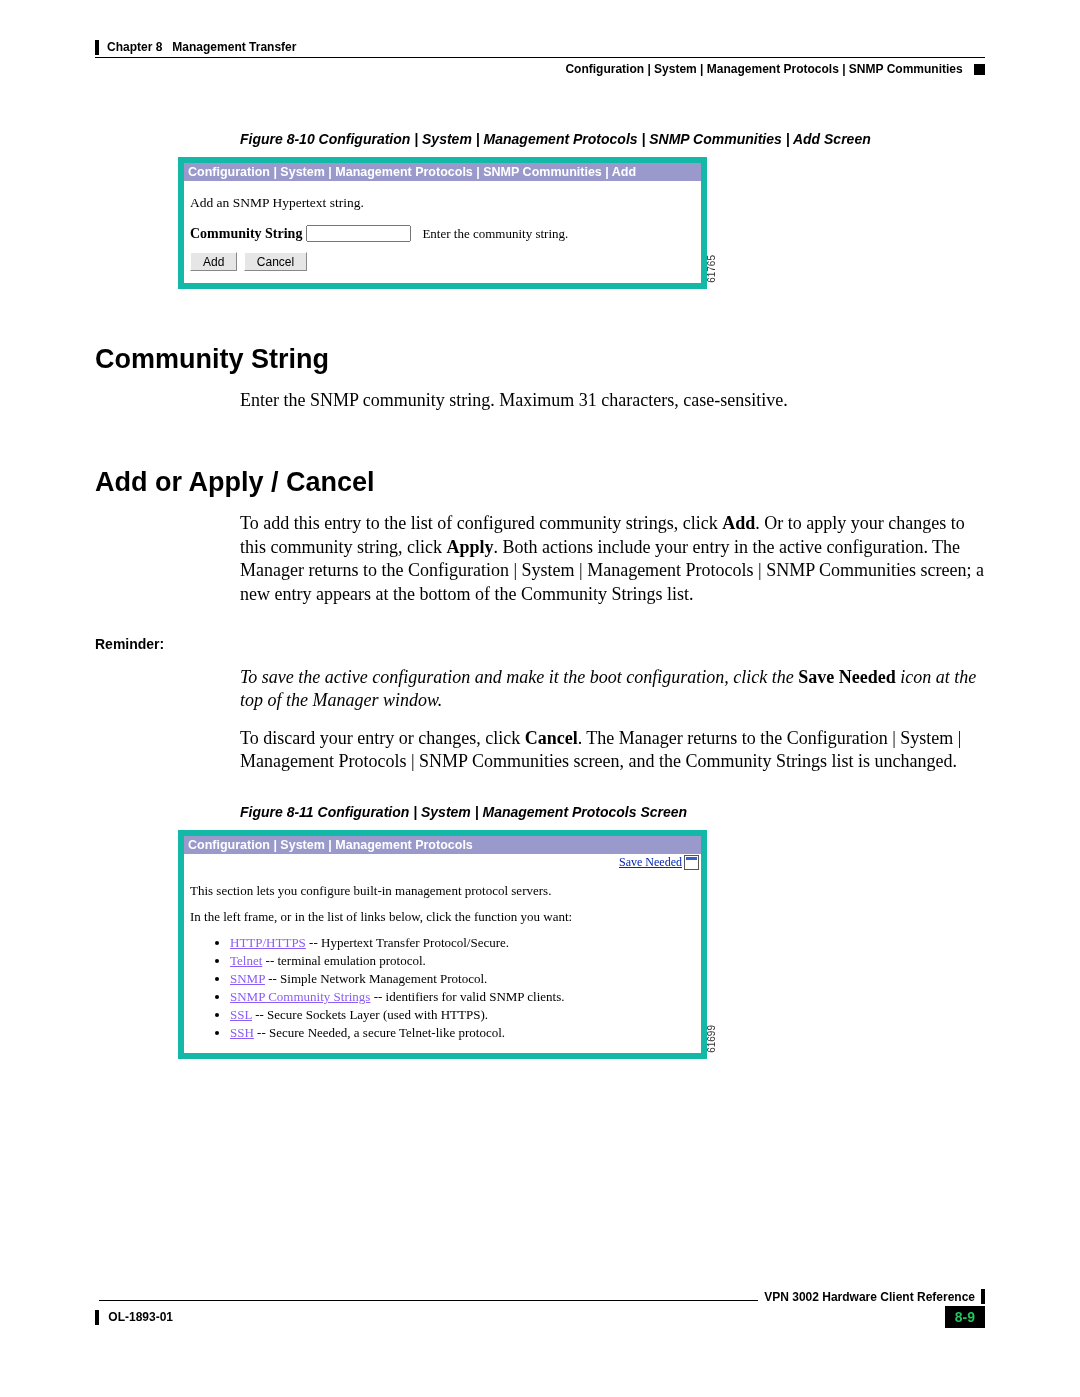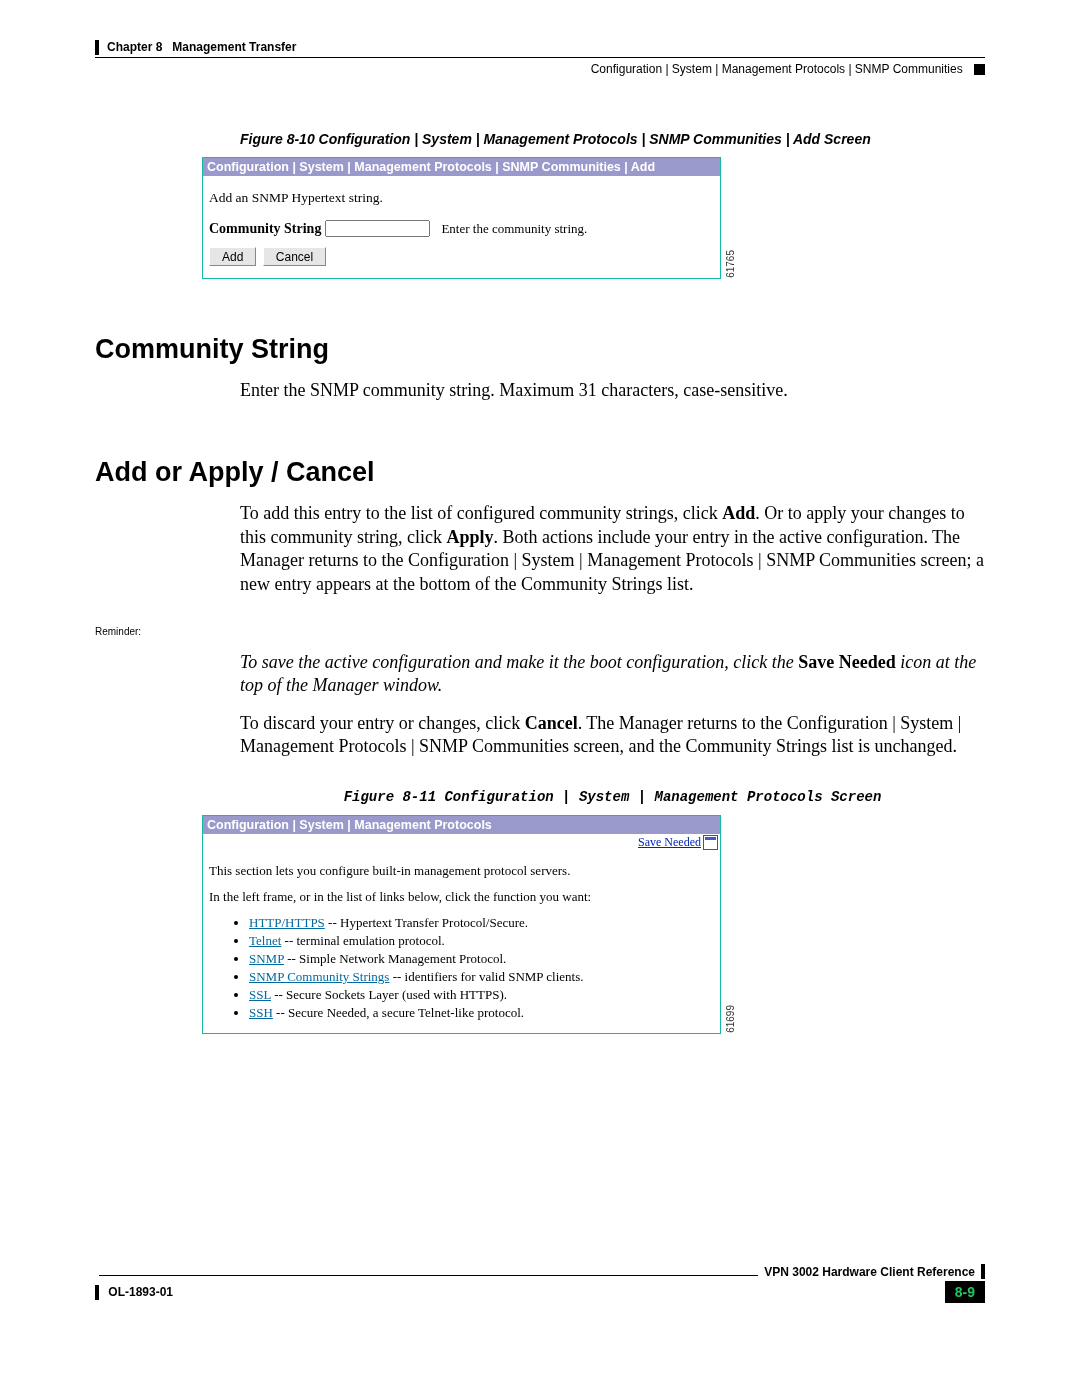--- a/index.html
+++ b/index.html
@@ -25,53 +25,52 @@
   }
   .hr-line {
     border-top: 1px solid #000;
     margin-top: 2px;
     margin-bottom: 4px;
   }
   .header-right {
     text-align: right;
     font-family: Arial, Helvetica, sans-serif;
     font-size: 12px;
-    font-weight: normal;
+    font-weight: bold;
   }
   .header-right .sq {
     display: inline-block;
     width: 11px;
     height: 11px;
     background: #000;
     vertical-align: middle;
     margin-left: 8px;
   }
   .figure-caption {
     font-family: Arial, Helvetica, sans-serif;
     font-size: 14px;
     font-style: italic;
     font-weight: bold;
     margin-left: 145px;
     margin-top: 55px;
     margin-bottom: 10px;
   }
   .figure-caption2 {
-    font-family: Liberation Mono, monospace;
+    font-family: Liberation Sans, sans-serif;
     font-size: 14px;
     font-style: italic;
     font-weight: bold;
     margin-left: 145px;
     margin-top: 30px;
     margin-bottom: 10px;
-    text-align: center;
   }
   .screenshot-box {
-    margin-left: 107px;
+    margin-left: 83px;
     width: 517px;
-    border: 1px solid #14b8a6;
+    border: 6px solid #14b8a6;
     background: #fff;
     font-family: "Times New Roman", Times, serif;
     font-size: 14px;
     position: relative;
   }
   .screenshot-box .titlebar {
     background: #9a99cc;
     color: #fff;
     font-weight: bold;
     font-size: 12.5px;
@@ -130,22 +129,22 @@
   }
   .body-text {
     margin-left: 145px;
     font-size: 18px;
     line-height: 1.3;
     margin-top: 14px;
     margin-bottom: 14px;
   }
   .reminder-label {
     font-family: Arial, Helvetica, sans-serif;
-    font-size: 10px;
-    font-weight: normal;
+    font-size: 14px;
+    font-weight: bold;
     margin-top: 30px;
     margin-bottom: 12px;
   }
   .italic { font-style: italic; }
   .bold { font-weight: bold; }
   .save-needed-row {
     text-align: right;
     font-size: 12px;
     padding: 1px 2px;
   }
@@ -172,21 +171,21 @@
   }
   .proto-list {
     margin: 6px 0 10px 22px;
     padding-left: 18px;
     font-size: 13px;
   }
   .proto-list li {
     margin: 2px 0;
   }
   .proto-list a {
-    color: #0369a1;
+    color: #8b5cf6;
   }
   .footer {
     margin-top: 230px;
   }
   .footer-line {
     display: flex;
     align-items: flex-end;
   }
   .footer-title {
     font-family: Arial, Helvetica, sans-serif;

